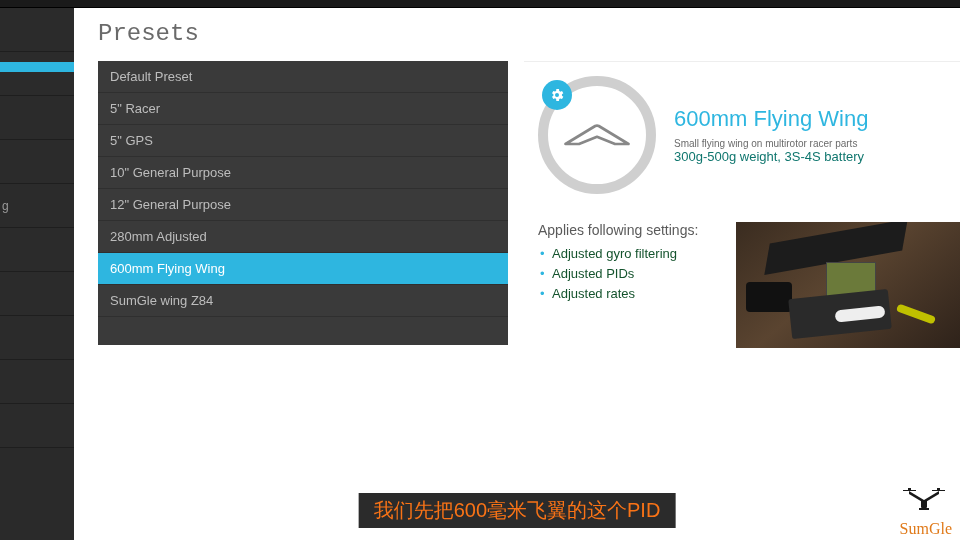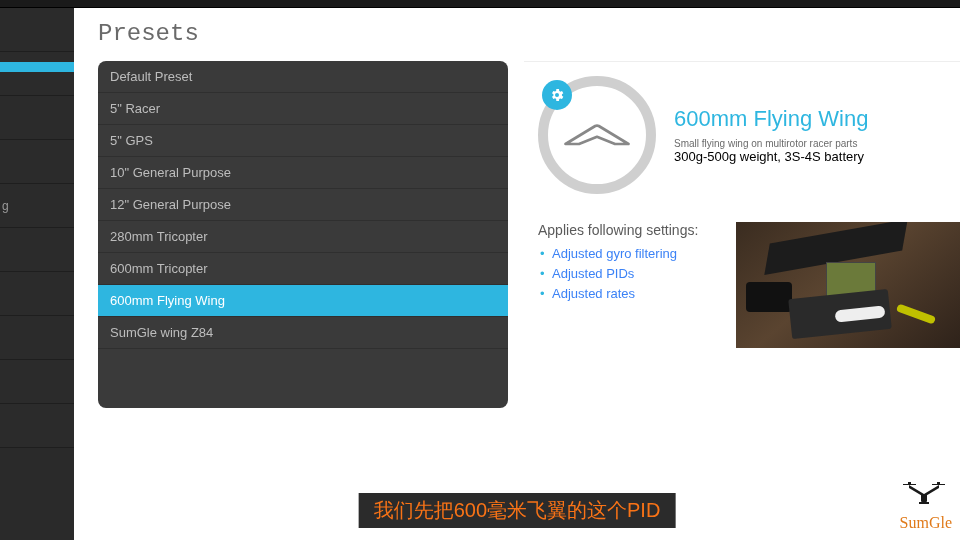--- a/index.html
+++ b/index.html
@@ -12,53 +12,53 @@
   .leftnav { width: 74px; background: #2a2a2a; position: relative; }
   .leftnav-item { height: 44px; background: #2b2b2b; border-bottom: 1px solid #1e1e1e; color: #9a9a9a; font-size: 12px; display: flex; align-items: center; padding-left: 2px; overflow: hidden; white-space: nowrap; }
   .leftnav-active-bar { position: absolute; left: 0; top: 54px; width: 74px; height: 10px; background: #2eb6e0; }
 
   .main { flex: 1; padding: 12px 0 0 24px; position: relative; background: #fff; }
 
   .page-title { color: #6a6a6a; font-size: 24px; font-weight: 300; margin-bottom: 14px; font-family: Liberation Mono, monospace; }
 
   .panel-row { display: flex; gap: 16px; }
 
-  .preset-list { width: 410px; background: #3a3a3a; border-radius: 8px; height: 347px; overflow: hidden; }
+  .preset-list { width: 410px; background: #3a3a3a; border-radius: 0; height: 284px; overflow: hidden; }
   .preset-item { height: 32px; line-height: 32px; padding: 0 12px; color: #bdbdbd; font-size: 13px; border-bottom: 1px solid #2f2f2f; cursor: pointer; }
   .preset-item.selected { background: #2eb6e0; color: #fff; }
 
   .detail { flex: 1; height: 394px; display: flex; flex-direction: column; gap: 14px; }
 
   .detail-header { display: flex; align-items: center; gap: 18px; background: #fff; border-top: 1px solid #eee; padding: 14px 10px 14px 14px; }
   .detail-icon-wrap { position: relative; width: 118px; height: 118px; }
   .detail-icon-ring { width: 118px; height: 118px; border-radius: 50%; border: 10px solid #cfcfcf; background: #fff; display: flex; align-items: center; justify-content: center; }
   .gear-badge { position: absolute; top: 4px; left: 4px; width: 30px; height: 30px; border-radius: 50%; background: #2eb6e0; display: flex; align-items: center; justify-content: center; color: #fff; }
   .detail-text h2 { color: #2eb6e0; font-size: 22px; font-weight: 400; margin-bottom: 6px; }
   .detail-text .sub1 { color: #6b6b6b; font-size: 10px; }
-  .detail-text .sub2 { color: #000000; font-size: 13px; }
+  .detail-text .sub2 { color: #0f766e; font-size: 13px; }
 
   .settings-block { display: flex; gap: 14px; padding: 0 0 0 14px; }
   .settings-left { flex: 1; }
   .settings-title { color: #5a5a5a; font-size: 14px; margin-bottom: 6px; }
   .settings-ul { list-style: none; }
-  .settings-ul li { color: #3b82f6; font-size: 13px; line-height: 20px; position: relative; padding-left: 14px; }
+  .settings-ul li { color: #14532d; font-size: 13px; line-height: 20px; position: relative; padding-left: 14px; }
   .settings-ul li::before { content: "•"; position: absolute; left: 2px; color: #2eb6e0; }
 
   .thumb { width: 224px; height: 126px; background: #4a3a2c; position: relative; overflow: hidden; }
   .thumb-floor { position: absolute; inset: 0; background: linear-gradient(140deg, #3a2c20 0%, #5a4430 45%, #2e221a 100%); }
   .thumb-wing { position: absolute; left: 30px; top: 10px; width: 140px; height: 30px; background: #1c1c1c; transform: rotate(-10deg) skewX(-20deg); }
   .thumb-box { position: absolute; left: 90px; top: 40px; width: 50px; height: 40px; background: #6b7a3a; border: 1px solid #444; }
   .thumb-remote { position: absolute; left: 10px; top: 60px; width: 46px; height: 30px; background: #111; border-radius: 4px; }
   .thumb-tool { position: absolute; right: 24px; bottom: 30px; width: 40px; height: 8px; background: #c0c000; border-radius: 4px; transform: rotate(20deg); }
   .thumb-board { position: absolute; right: 70px; bottom: 14px; width: 100px; height: 40px; background: #2a2a2a; border-radius: 3px; transform: rotate(-6deg); }
   .thumb-label { position: absolute; right: 75px; bottom: 28px; width: 50px; height: 12px; background: #eee; transform: rotate(-6deg); border-radius: 6px; }
 
   .subtitle { position: absolute; left: 50%; transform: translateX(-50%); bottom: 12px; background: rgba(25,25,25,0.92); color: #f97316; font-size: 20px; padding: 4px 15px; white-space: nowrap; }
 
-  .logo { position: absolute; right: 6px; bottom: 8px; width: 70px; height: 50px; }
+  .logo { position: absolute; right: 6px; bottom: 2px; width: 70px; height: 50px; }
   .logo-text { position: absolute; bottom: 0; right: 2px; font-family: cursive; color: #e07a1a; font-size: 16px; }
   .logo-drone { position: absolute; top: 0; right: 8px; width: 44px; height: 28px; }
 
   
   .wing-svg path { stroke: #888; stroke-width: 3; fill: none; stroke-linejoin: round; stroke-linecap: round; }
 </style>
 </head>
 <body>
 
 <div class="topbar"></div>
@@ -86,22 +86,21 @@
     <div class="page-title">Presets</div>
 
     <div class="panel-row">
 
       <div class="preset-list">
         <div class="preset-item">Default Preset</div>
         <div class="preset-item">5" Racer</div>
         <div class="preset-item">5" GPS</div>
         <div class="preset-item">10" General Purpose</div>
         <div class="preset-item">12" General Purpose</div>
-        <div class="preset-item">280mm Tricopter</div>
-        <div class="preset-item">600mm Tricopter</div>
+        <div class="preset-item">280mm Adjusted</div>
         <div class="preset-item selected">600mm Flying Wing</div>
         <div class="preset-item">SumGle wing Z84</div>
       </div>
 
       <div class="detail">
 
         <div class="detail-header">
           <div class="detail-icon-wrap">
             <div class="detail-icon-ring">
               <svg class="wing-svg" viewBox="0 0 80 40" width="72" height="36">

